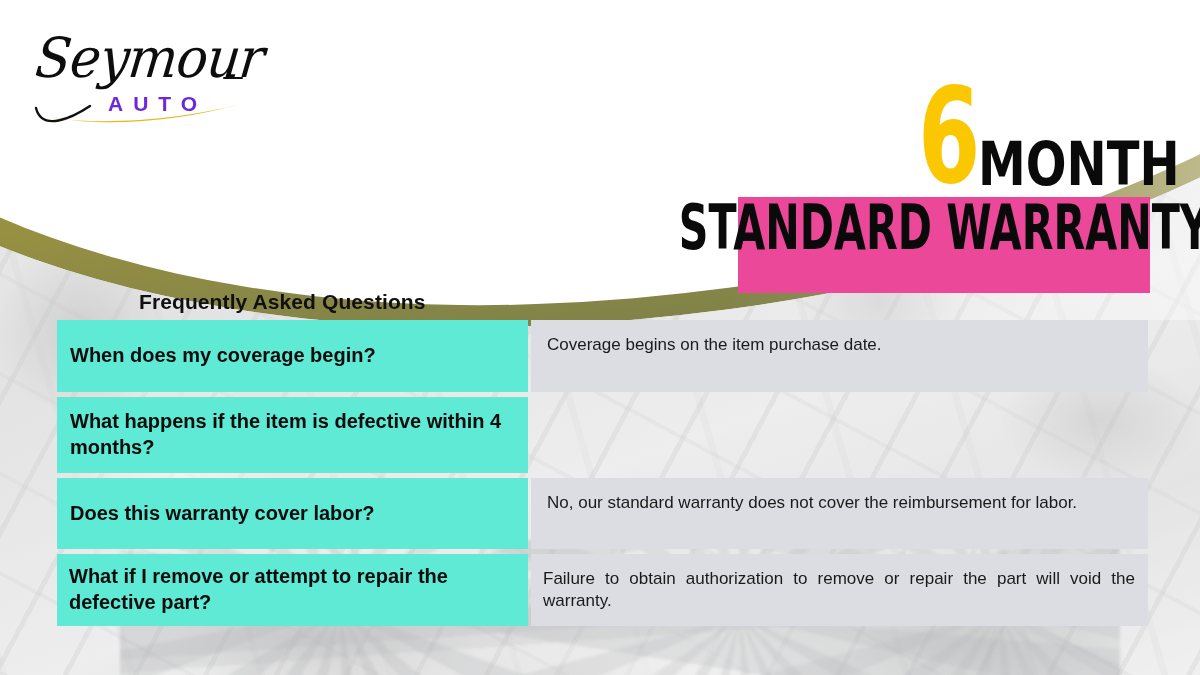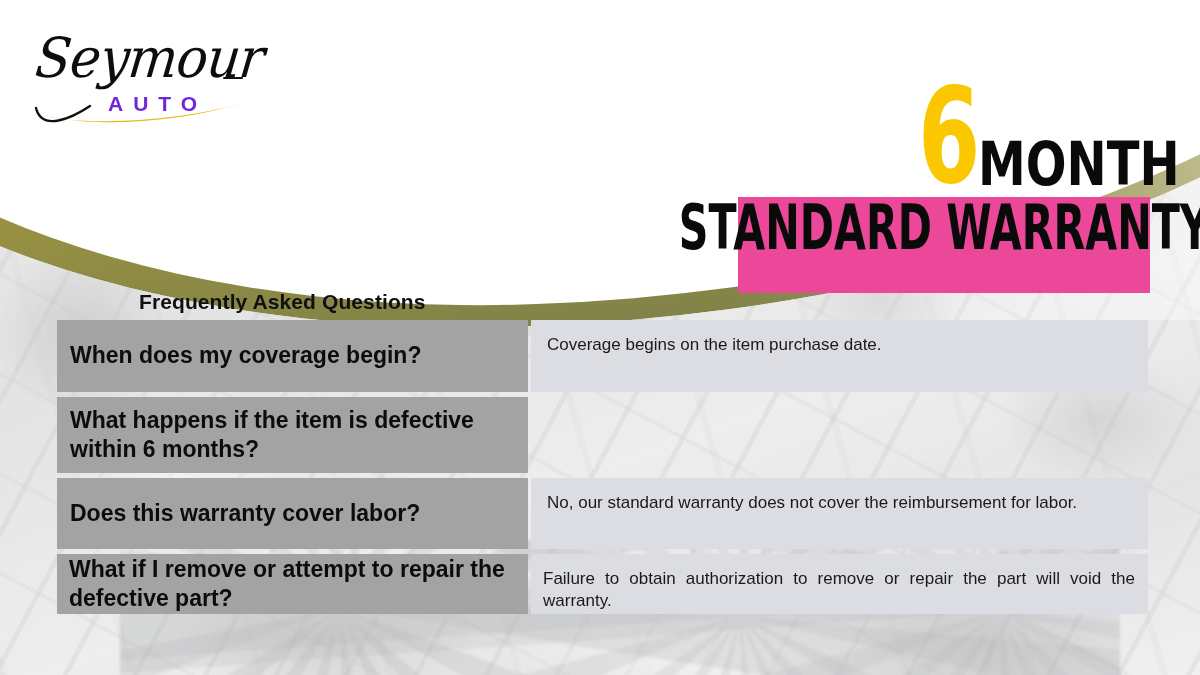--- a/index.html
+++ b/index.html
@@ -234,25 +234,25 @@
     top: 320px;
     width: 1091px;
   }
   .faq-row {
     display: flex;
     margin-bottom: 5px;
   }
   .faq-row:last-child { margin-bottom: 0; }
   .faq-q {
     width: 471px;
-    background: #a3a3a3;
+    background: #5eead4;
     padding: 14px 12px 14px 13px;
     box-sizing: border-box;
     font-family: "Liberation Sans", sans-serif;
-    font-size: 23px;
+    font-size: 20px;
     font-weight: 700;
     color: #0c0c0c;
     line-height: 1.28;
     display: flex;
     align-items: center;
   }
   .faq-a {
     flex: 1;
     margin-left: 3px;
     background: #dcdde2;
@@ -262,21 +262,21 @@
     font-size: 17px;
     font-weight: 400;
     color: #1a1a1a;
     line-height: 1.3;
     text-align: justify;
     display: flex;
   }
   .r1 .faq-q, .r1 .faq-a { height: 72px; }
   .r2 .faq-q, .r2 .faq-a { height: 76px; }
   .r3 .faq-q, .r3 .faq-a { height: 71px; }
-  .r4 .faq-q, .r4 .faq-a { height: 60px; padding-left: 12px; }
+  .r4 .faq-q, .r4 .faq-a { height: 72px; padding-left: 12px; }
   .faq-a span { display: block; width: 100%; }
 </style>
 </head>
 <body>
 
 <div id="slide">
 
   <div class="bg-photo">
     <div class="engine"></div>
     <div class="gear"></div>
@@ -312,21 +312,21 @@
   <div class="faq-table">
 
     <div class="faq-row r1">
       <div class="faq-q">When does my coverage begin?</div>
       <div class="faq-a">
           <span>Coverage begins on the item purchase date.</span>
         </div>
     </div>
 
     <div class="faq-row r2">
-      <div class="faq-q">What happens if the item is defective within 6 months?</div>
+      <div class="faq-q">What happens if the item is defective within 4 months?</div>
     </div>
 
     <div class="faq-row r3">
       <div class="faq-q">Does this warranty cover labor?</div>
       <div class="faq-a">
           <span>No, our standard warranty does not cover the reimbursement for labor.</span>
         </div>
     </div>
 
     <div class="faq-row r4">

